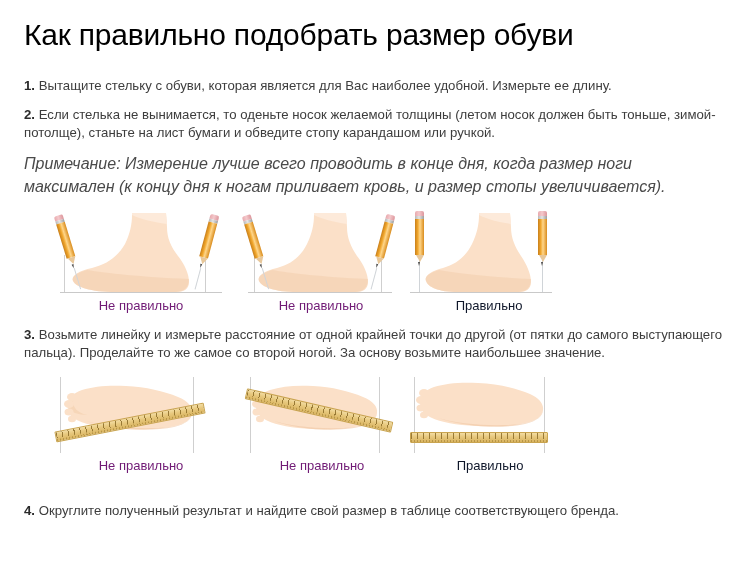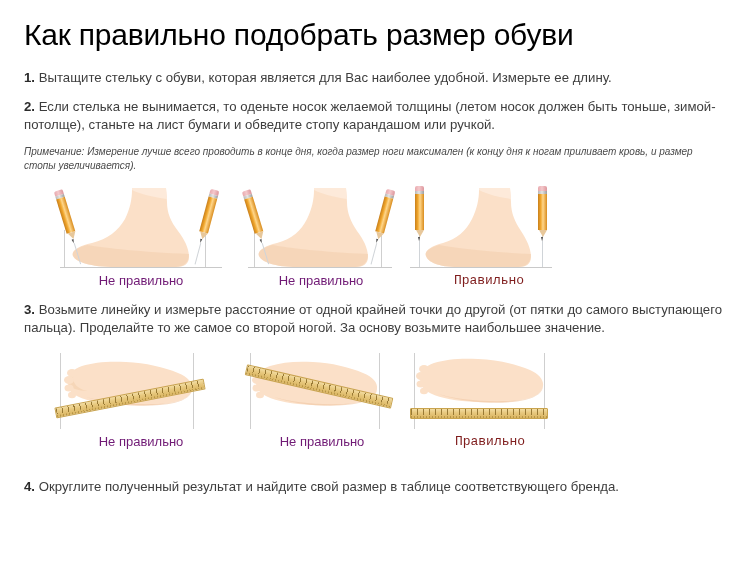--- a/index.html
+++ b/index.html
@@ -29,35 +29,35 @@
     font-weight: 400;
     color: #000000;
     letter-spacing: -0.2px;
     margin: 18px 0 0 0;
     line-height: 1.15;
     white-space: nowrap;
   }
 
   
   .steps {
-    margin-top: 16px;
+    margin-top: 24px;
   }
   .step {
     font-size: 13.2px;
     line-height: 1.38;
     color: #3d3d3d;
     margin: 0 0 11px 0;
     max-width: 700px;
   }
   .step .num {
     font-weight: bold;
     color: #2b2b2b;
   }
   .note {
-    font-size: 10px;
+    font-size: 16px;
     line-height: 1.4;
     font-style: italic;
     color: #4a4a4a;
     margin: 4px 0 0 0;
     max-width: 700px;
   }
 
   
   .figure-row {
     position: relative;
@@ -77,21 +77,21 @@
     width: 100%;
   }
   .fig-caption {
     text-align: center;
     font-size: 13px;
     line-height: 1;
     padding-top: 6px;
     white-space: nowrap;
   }
   .cap-wrong   { color: #701a75; }
-  .cap-correct { color: #7f1d1d; font-family: Liberation Mono, monospace; }
+  .cap-correct { color: #0f172a; }
 
   
   .baseline {
     position: absolute;
     left: 0; right: 0; bottom: 0;
     height: 1px;
     background: #c9c9c9;
   }
   
   .guide {

